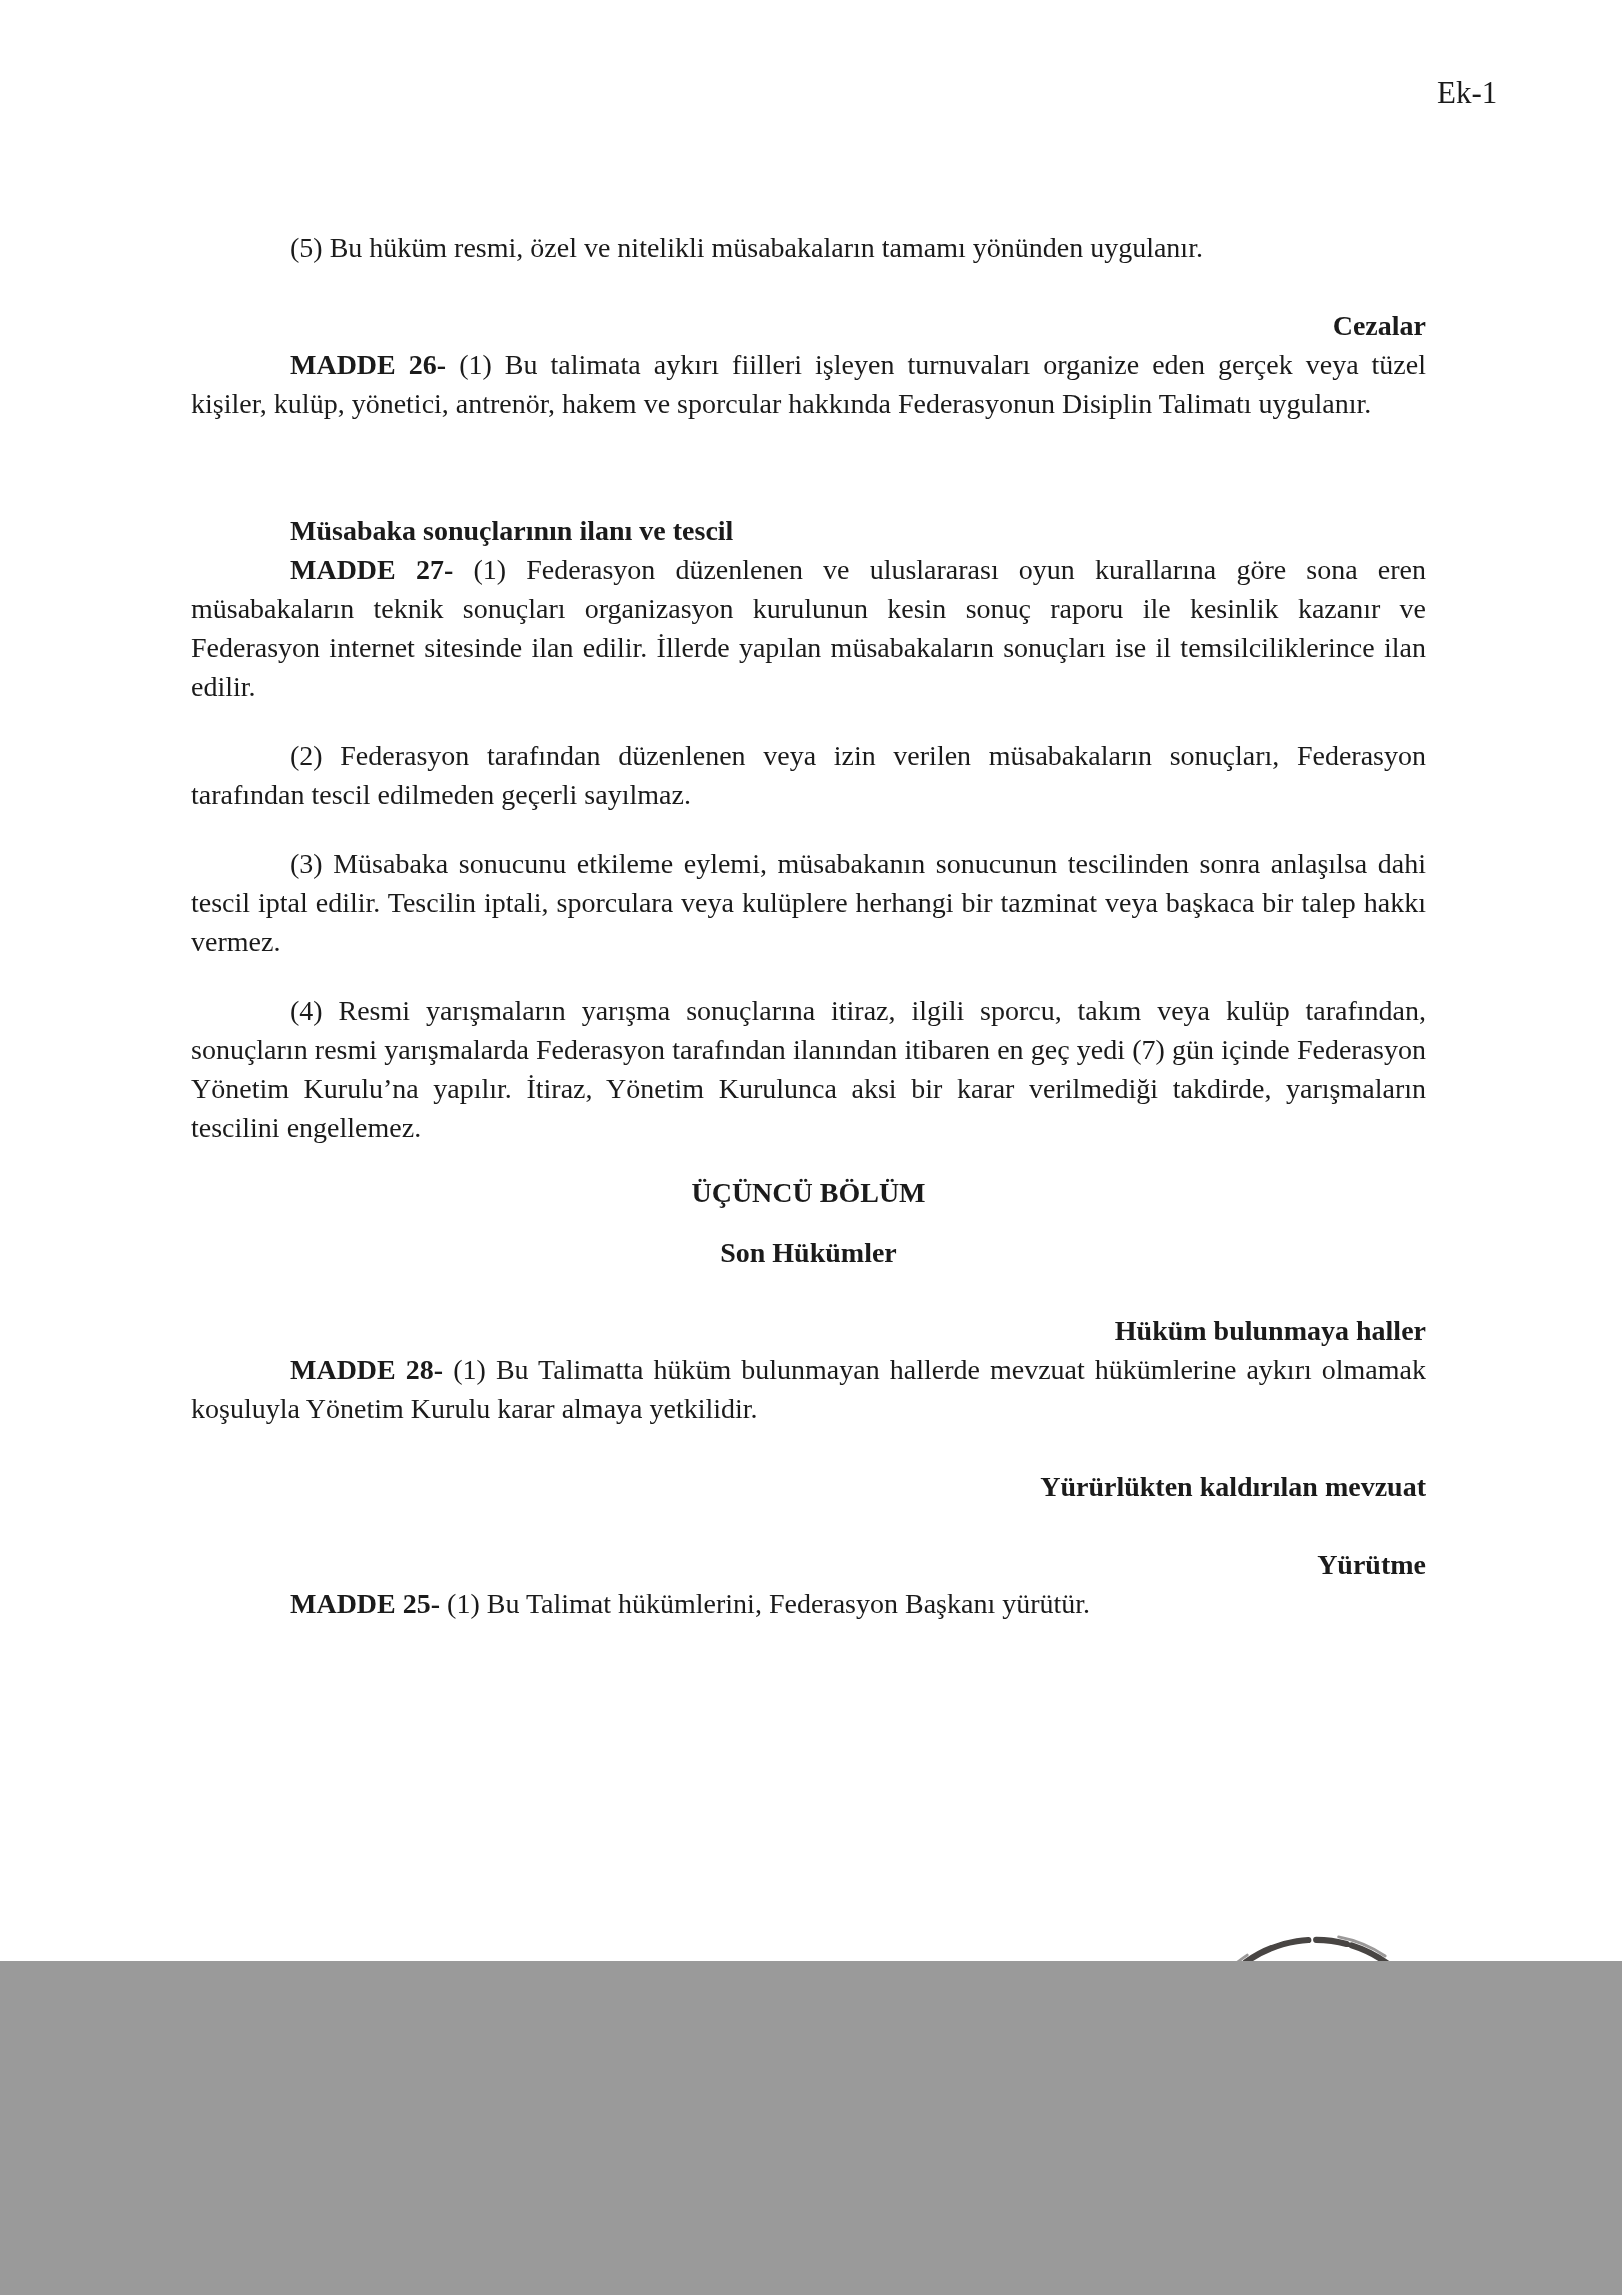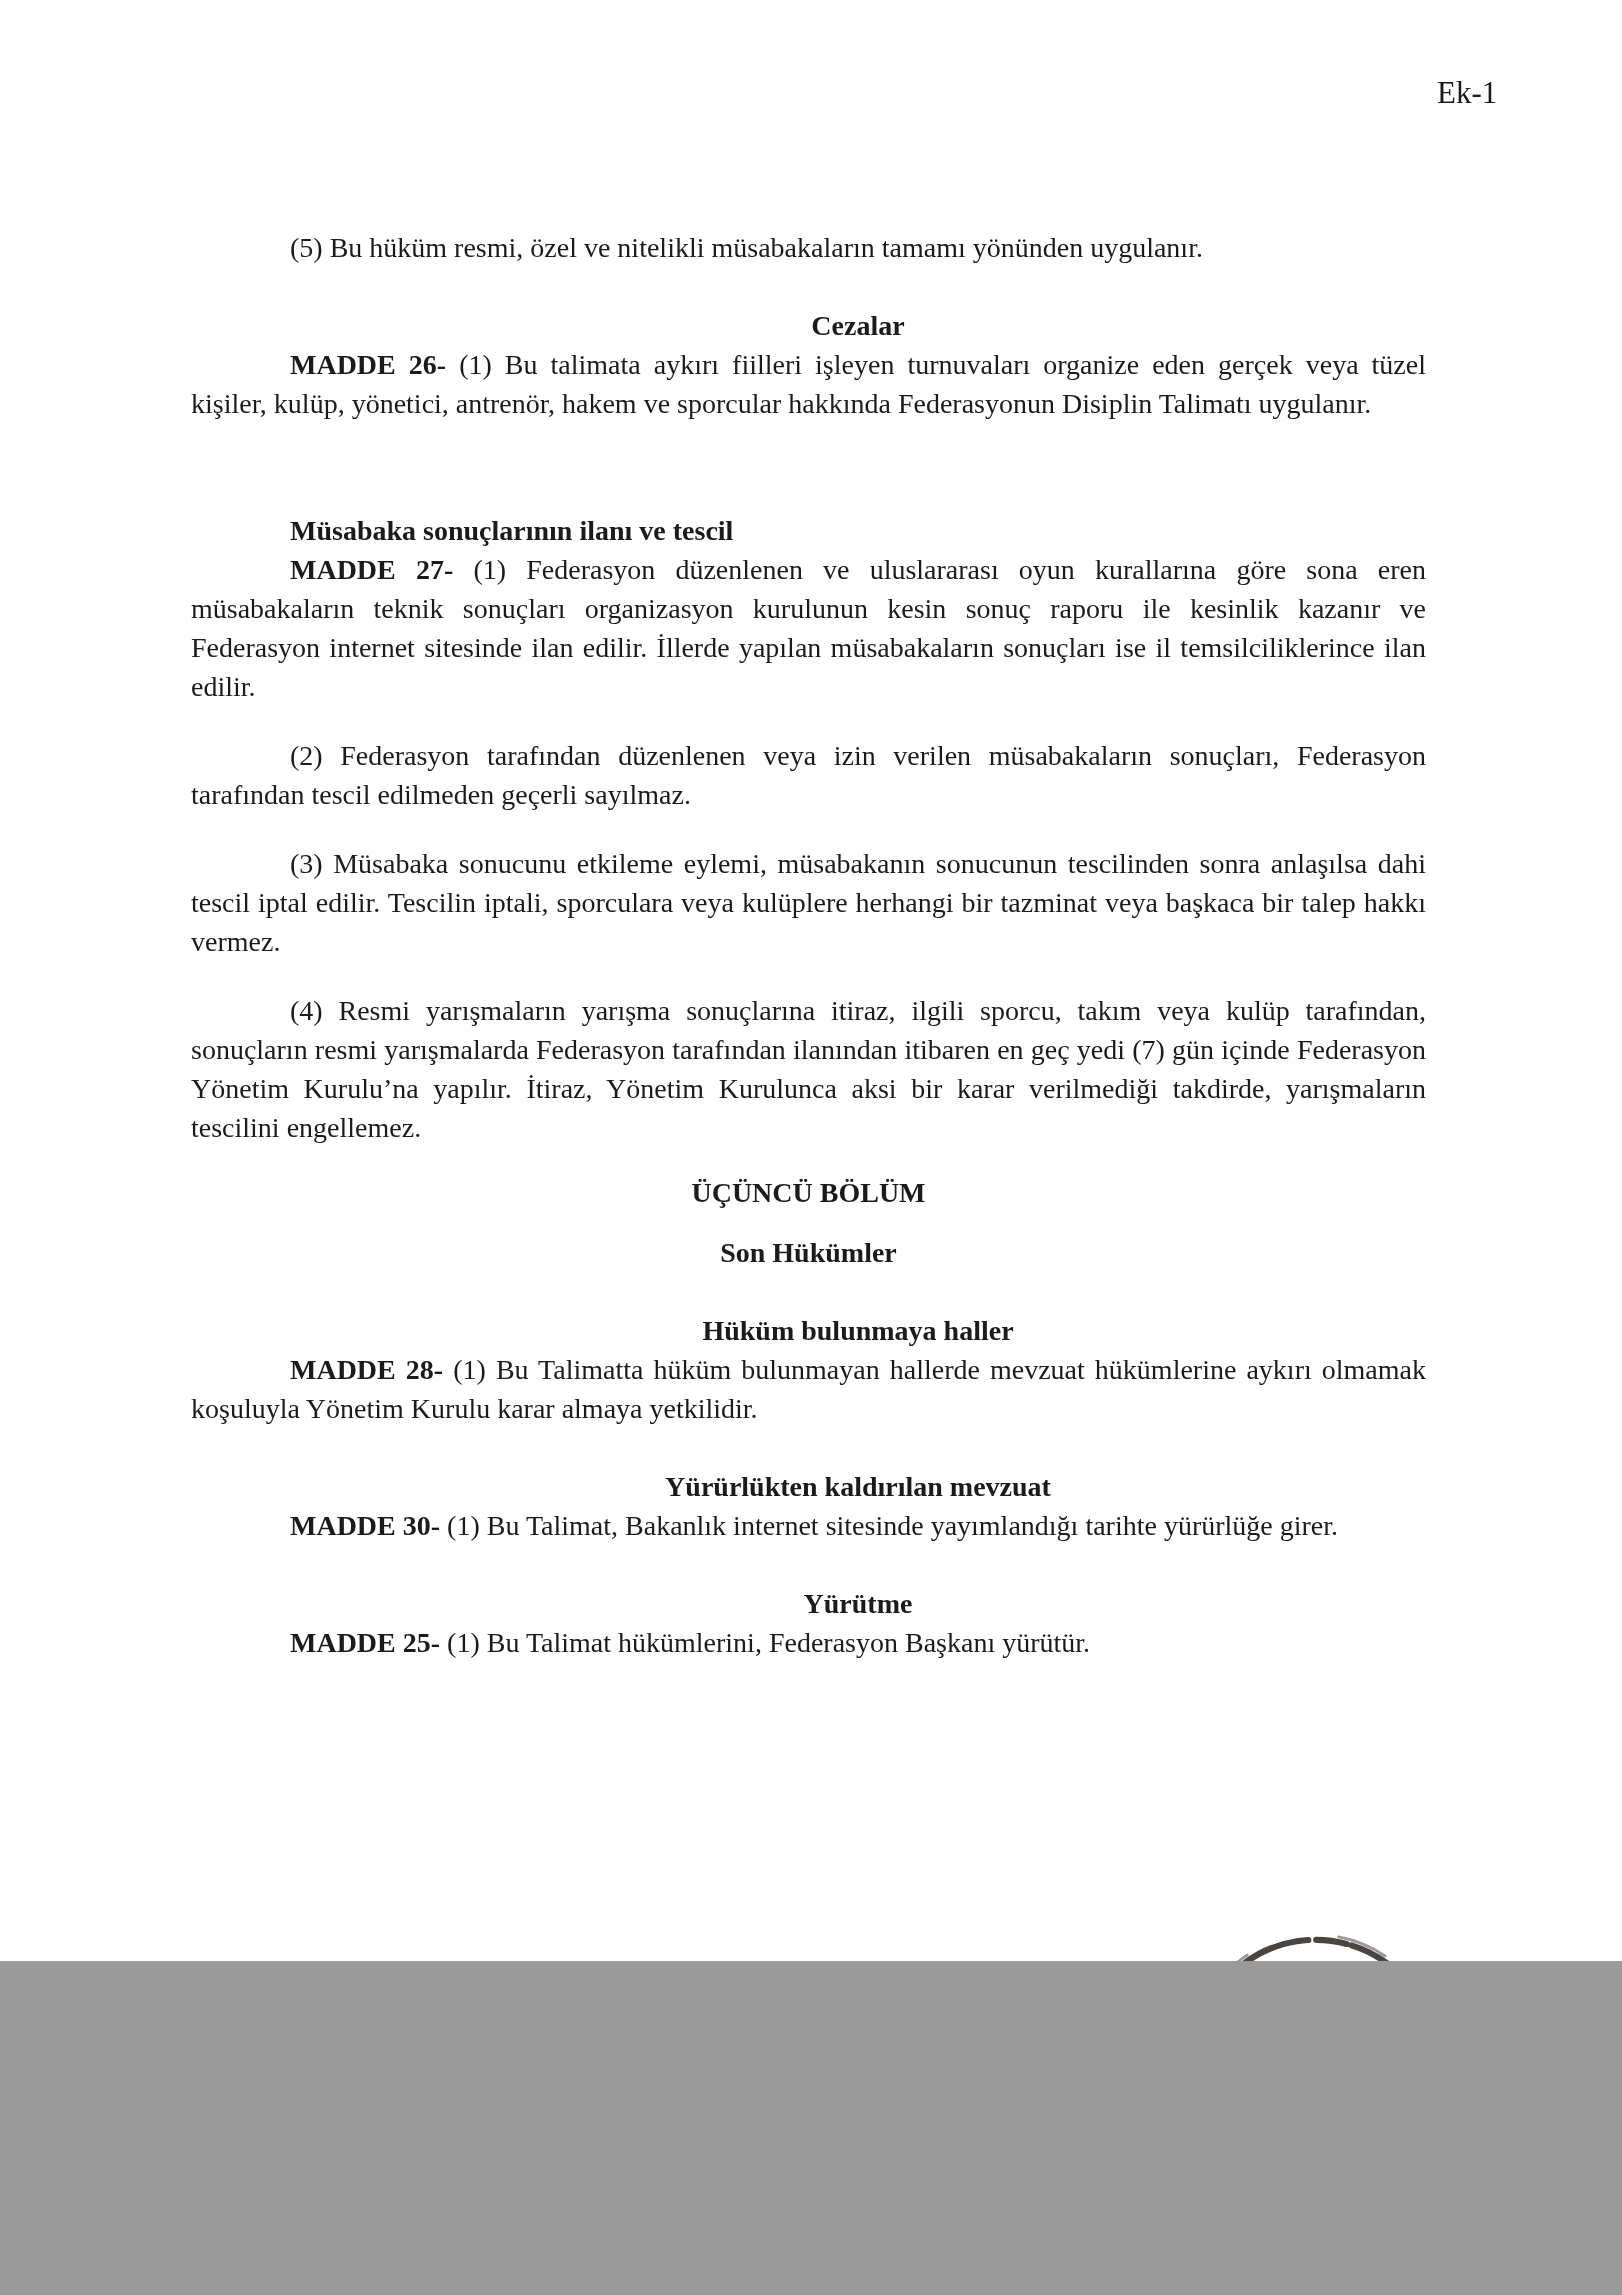--- a/index.html
+++ b/index.html
@@ -16,21 +16,21 @@
     font-size:31px; line-height:34px;
   }
   .content {
     position:absolute; left:191px; top:198px; width:1235px;
     font-size:28px; line-height:39px;
   }
   .content p { margin:0; text-align:justify; text-indent:99px; }
   .content p b { font-weight:bold; }
   p.body-start { margin-top:0; }
   p.body   { margin-top:30px; }
-  p.heading { margin-top:39px; font-weight:bold; text-align:center; }
+  p.heading { margin-top:39px; font-weight:bold; text-align:right; }
   p.heading-far { margin-top:88px; font-weight:bold; text-align:left; }
   p.madde  { margin-top:0; }
   p.chapter { margin-top:26px; text-align:center; text-indent:0; font-weight:bold; }
   p.chapter-sub { margin-top:21px; text-align:center; text-indent:0; font-weight:bold; }
   .page-number {
     position:absolute; top:2135px; left:0; width:1623px;
     text-align:center; font-size:29px;
   }
   .stamp {
     position:absolute; left:1175px; top:1919px;
@@ -60,21 +60,20 @@
       <p class="heading-far"><b>Müsabaka sonuçlarının ilanı ve tescil</b></p>
       <p class="madde"><b>MADDE 27- </b><span>(1) Federasyon düzenlenen ve uluslararası oyun kurallarına göre sona eren müsabakaların teknik sonuçları organizasyon kurulunun kesin sonuç raporu ile kesinlik kazanır ve Federasyon internet sitesinde ilan edilir. İllerde yapılan müsabakaların sonuçları ise il temsilciliklerince ilan edilir.</span></p>
       <p class="body"><span>(2) Federasyon tarafından düzenlenen veya izin verilen müsabakaların sonuçları, Federasyon tarafından tescil edilmeden geçerli sayılmaz.</span></p>
       <p class="body"><span>(3) Müsabaka sonucunu etkileme eylemi, müsabakanın sonucunun tescilinden sonra anlaşılsa dahi tescil iptal edilir. Tescilin iptali, sporculara veya kulüplere herhangi bir tazminat veya başkaca bir talep hakkı vermez.</span></p>
       <p class="body"><span>(4) Resmi yarışmaların yarışma sonuçlarına itiraz, ilgili sporcu, takım veya kulüp tarafından, sonuçların resmi yarışmalarda Federasyon tarafından ilanından itibaren en geç yedi (7) gün içinde Federasyon Yönetim Kurulu’na yapılır. İtiraz, Yönetim Kurulunca aksi bir karar verilmediği takdirde, yarışmaların tescilini engellemez.</span></p>
       <p class="chapter"><b>ÜÇÜNCÜ BÖLÜM</b></p>
       <p class="chapter-sub"><b>Son Hükümler</b></p>
       <p class="heading"><b>Hüküm bulunmaya haller</b></p>
       <p class="madde"><b>MADDE 28- </b><span>(1) Bu Talimatta hüküm bulunmayan hallerde mevzuat hükümlerine aykırı olmamak koşuluyla Yönetim Kurulu karar almaya yetkilidir.</span></p>
       <p class="heading"><b>Yürürlükten kaldırılan mevzuat</b></p>
-      <p class="madde"><b>MADDE 30- </b><span>(1) Bu Talimat, Bakanlık internet sitesinde yayımlandığı tarihte yürürlüğe girer.</span></p>
       <p class="heading"><b>Yürütme</b></p>
       <p class="madde"><b>MADDE 25- </b><span>(1) Bu Talimat hükümlerini, Federasyon Başkanı yürütür.</span></p>
     </div>
 
   <svg class="stamp" viewBox="0 0 500 500" xmlns="http://www.w3.org/2000/svg">
     <g transform="rotate(-9 250 250)" opacity="0.84">
 
       <circle class="ring" cx="250" cy="250" r="213" stroke-width="11" stroke-dasharray="70 10 120 14 55 9 150 12 80 16 200 10 60 18" stroke-linecap="round"></circle>
       <circle class="ring" cx="250" cy="250" r="222" stroke-width="5" opacity="0.55" stroke-dasharray="46 170 90 240 60 300" stroke-linecap="round"></circle>
 

